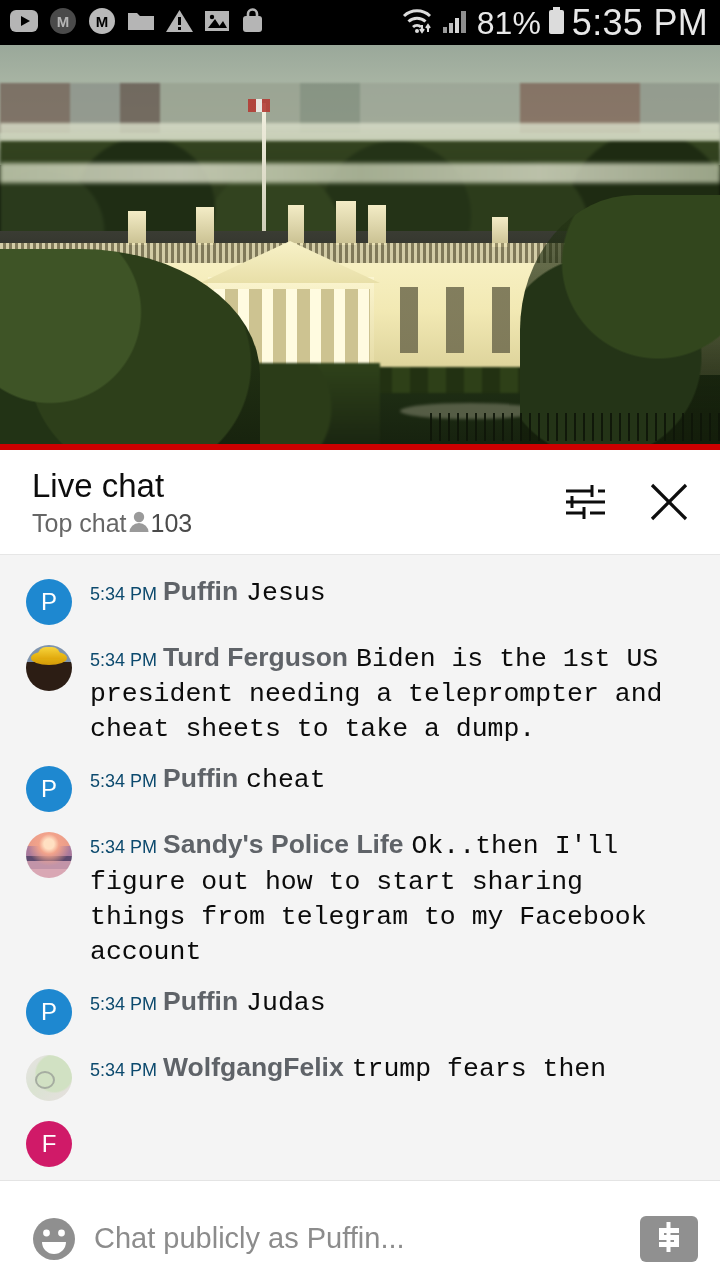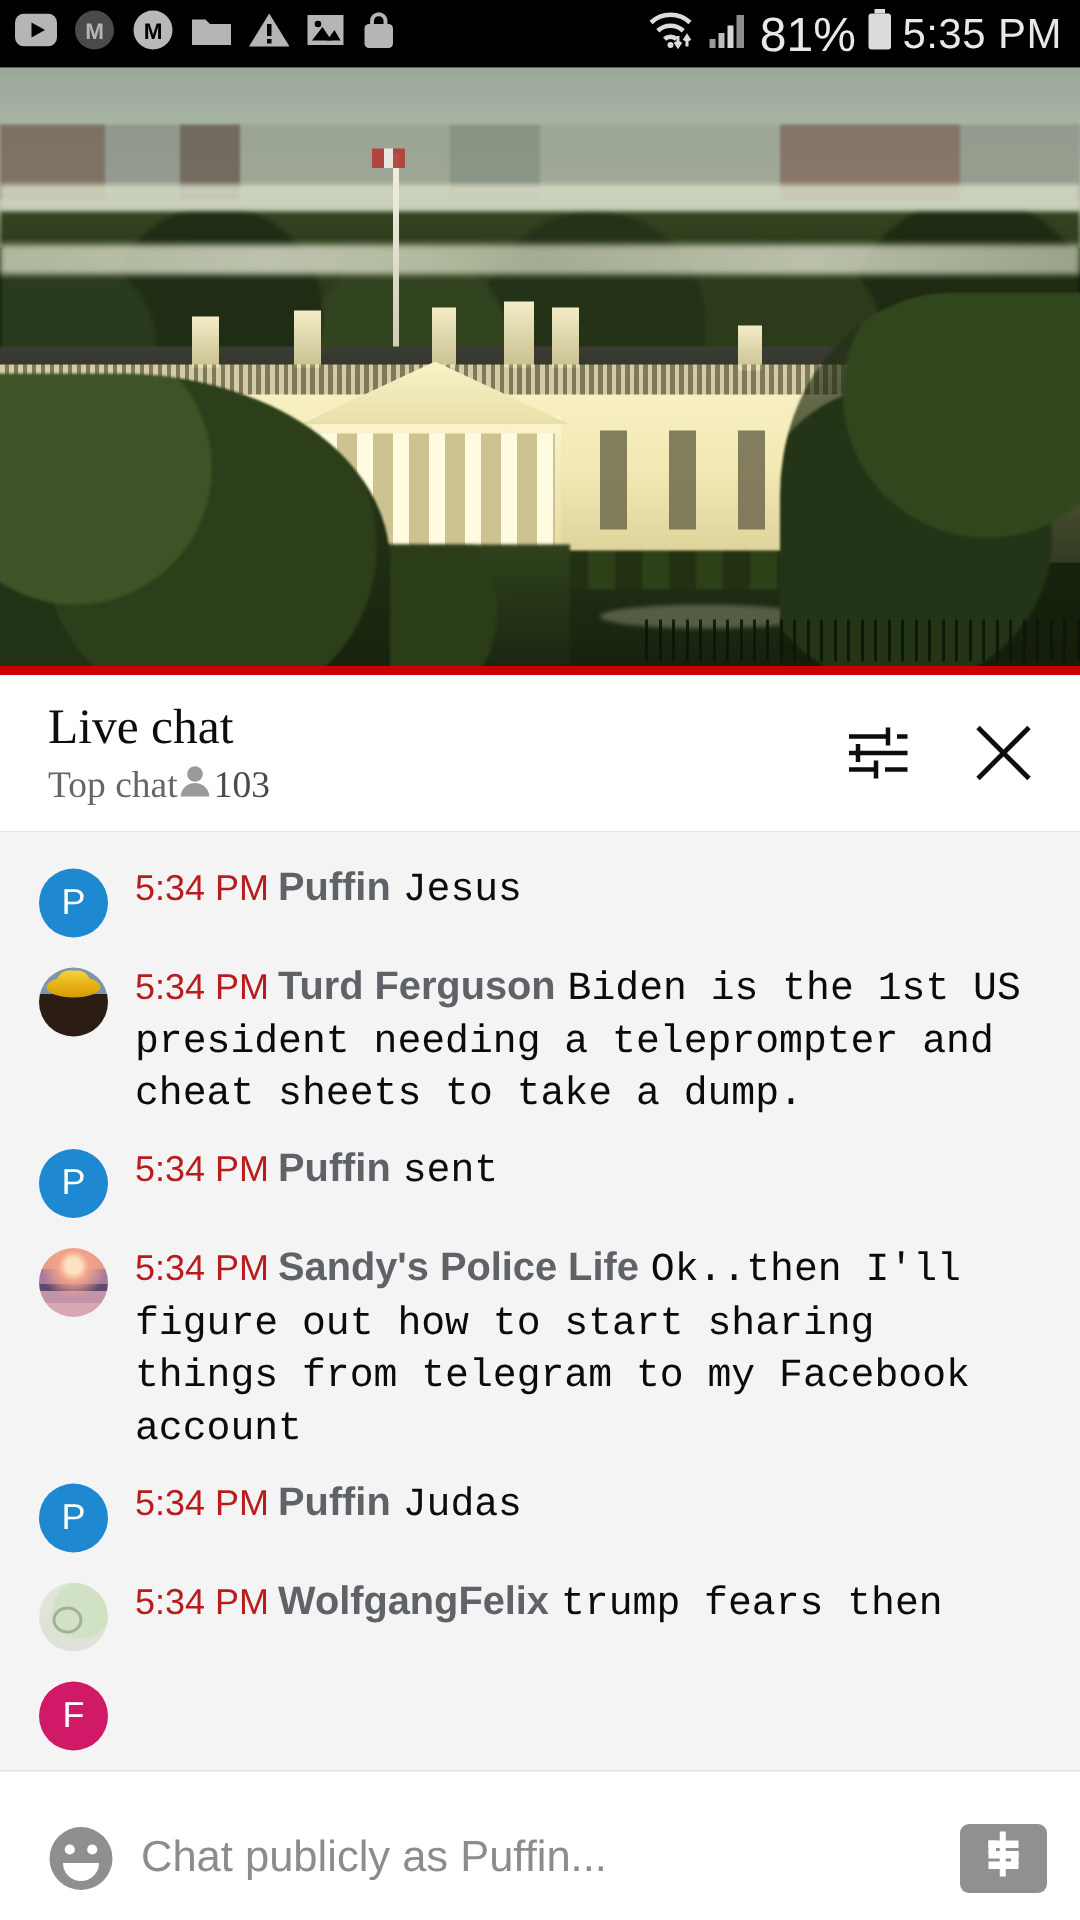--- a/index.html
+++ b/index.html
@@ -13,21 +13,21 @@
 
   
   .statusbar {
     height:45px; background:#000000; color:#d4d4d4;
     display:flex; align-items:center; justify-content:space-between;
     padding:0 12px 0 10px; flex:0 0 45px;
   }
   .sb-left { display:flex; align-items:center; gap:11px; }
   .sb-right { display:flex; align-items:center; gap:7px; }
   .sb-ico { display:block; }
-  .sb-text { font-size:28px; color:#e8e8e8; letter-spacing:.3px; line-height:1; }
+  .sb-text { font-size:36px; color:#e8e8e8; letter-spacing:.3px; line-height:1; }
   .sb-pct { font-size:32px; color:#e8e8e8; line-height:1; }
 
   
   .video {
     position:relative; width:720px; height:405px; flex:0 0 405px;
     overflow:hidden; background:#0d1208;
   }
   .sky {
     position:absolute; left:0; top:0; width:720px; height:120px;
     background:linear-gradient(#9aa89a 0%, #a9b5a4 35%, #b5bda8 70%, #8e9a82 100%);
@@ -165,21 +165,21 @@
   .progressbar {
     position:absolute; left:0; bottom:0; width:720px; height:6px; background:#cc0000;
   }
 
   
   .chat-header {
     flex:0 0 105px; background:#ffffff;
     display:flex; align-items:center; padding:0 26px 0 32px;
     border-bottom:1px solid #e6e6e6;
   }
-  .ch-titles { flex:1 1 auto;font-family:Liberation Serif, serif; }
+  .ch-titles { flex:1 1 auto; }
   .ch-title { font-size:33px; color:#0d0d0d; line-height:1.2; }
   .ch-sub { display:flex; align-items:center; gap:1px; margin-top:4px; }
   .ch-subtext { font-size:25px; color:#666666; }
   .ch-count { font-size:25px; color:#4a4a4a; }
   .ch-actions { display:flex; align-items:center; gap:34px; }
   .icon-btn { width:50px; height:50px; display:flex; align-items:center; justify-content:center; }
 
   
   .chat-list {
     flex:1 1 auto; background:#f4f4f4;
@@ -216,21 +216,21 @@
       radial-gradient(circle at 62% 40%, #cfe0bf 0 18px, transparent 20px),
       linear-gradient(135deg,#e8e2e4 0%, #d8e2cf 45%, #e6dede 100%);
     opacity:.92;
   }
   .av-wolf::after {
     content:""; position:absolute; left:9px; top:16px; width:16px; height:14px;
     border:2px solid #9fa79a; border-radius:50%;
   }
   .body { flex:1 1 auto; min-width:0; }
   .line { font-size:26.5px; line-height:1.25; color:#0f0f0f; word-wrap:break-word; }
-  .time { font-size:24px; color:#b91c1c; margin-right:6px; }
+  .time { font-size:18px; color:#0c4a6e; margin-right:6px; }
   .uname { font-weight:bold; color:#5f6368; margin-right:8px; }
   .mtext { color:#0b0b0b;font-family:Liberation Mono, monospace; }
   .msg-partial { padding-top:2px; padding-bottom:0; height:14px; overflow:hidden; }
 
   
   .inputbar {
     flex:0 0 100px; background:#ffffff; border-top:1px solid #e4e4e4;
     display:flex; align-items:center; padding:16px 22px 0 28px;
   }
   .emoji-btn { flex:0 0 52px; width:52px; height:52px; margin-right:14px; }
@@ -417,21 +417,21 @@
         </div>
       </div>
     </div>
 
     <div class="msg">
       <div class="avatar" style="background:#1e88d0;">
         <span>P</span>
       </div>
       <div class="body">
         <div class="line">
-          <span class="time">5:34 PM</span><span class="uname">Puffin</span><span class="mtext">sent</span>
+          <span class="time">5:34 PM</span><span class="uname">Puffin</span><span class="mtext">cheat</span>
         </div>
       </div>
     </div>
 
     <div class="msg">
       <div class="avatar av-sunset"></div>
       <div class="body">
         <div class="line">
           <span class="time">5:34 PM</span><span class="uname">Sandy's Police Life</span><span class="mtext">Ok..then I'll figure out how to start sharing things from telegram to my Facebook account</span>
         </div>

